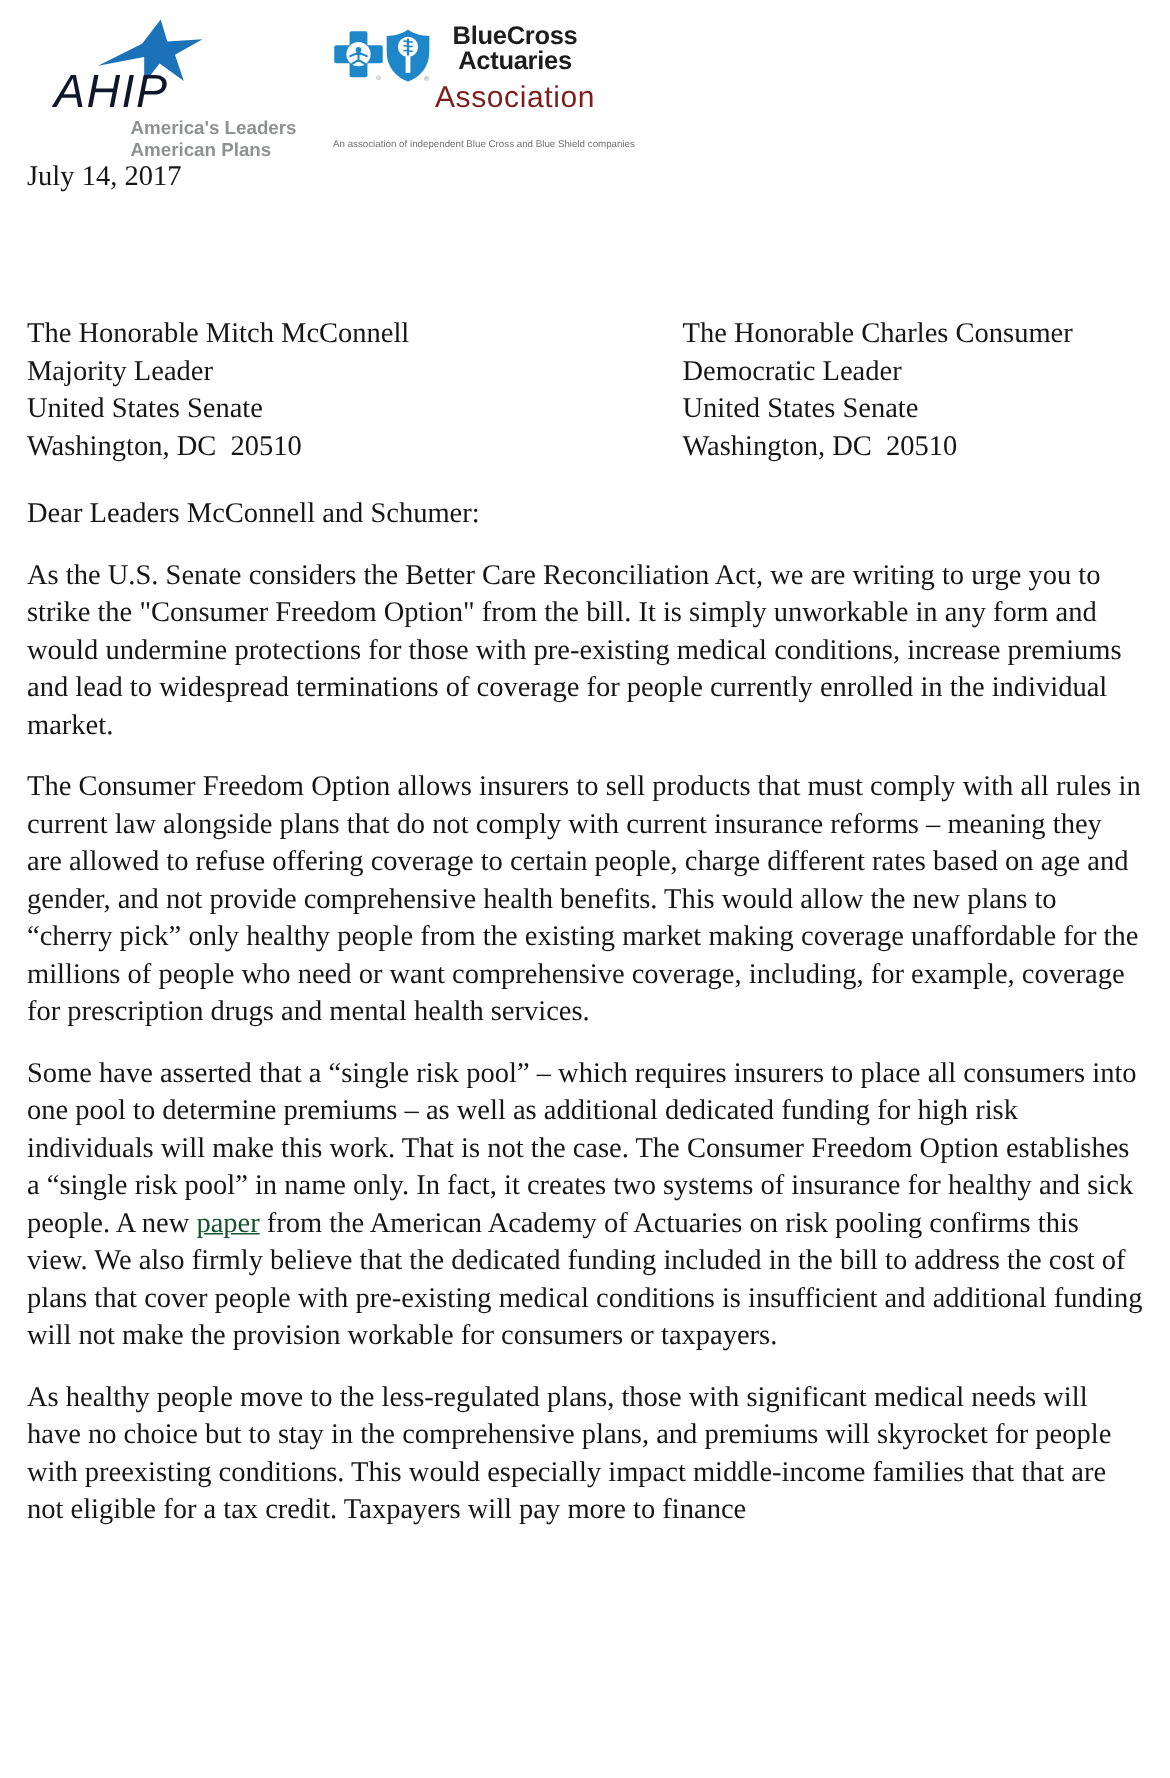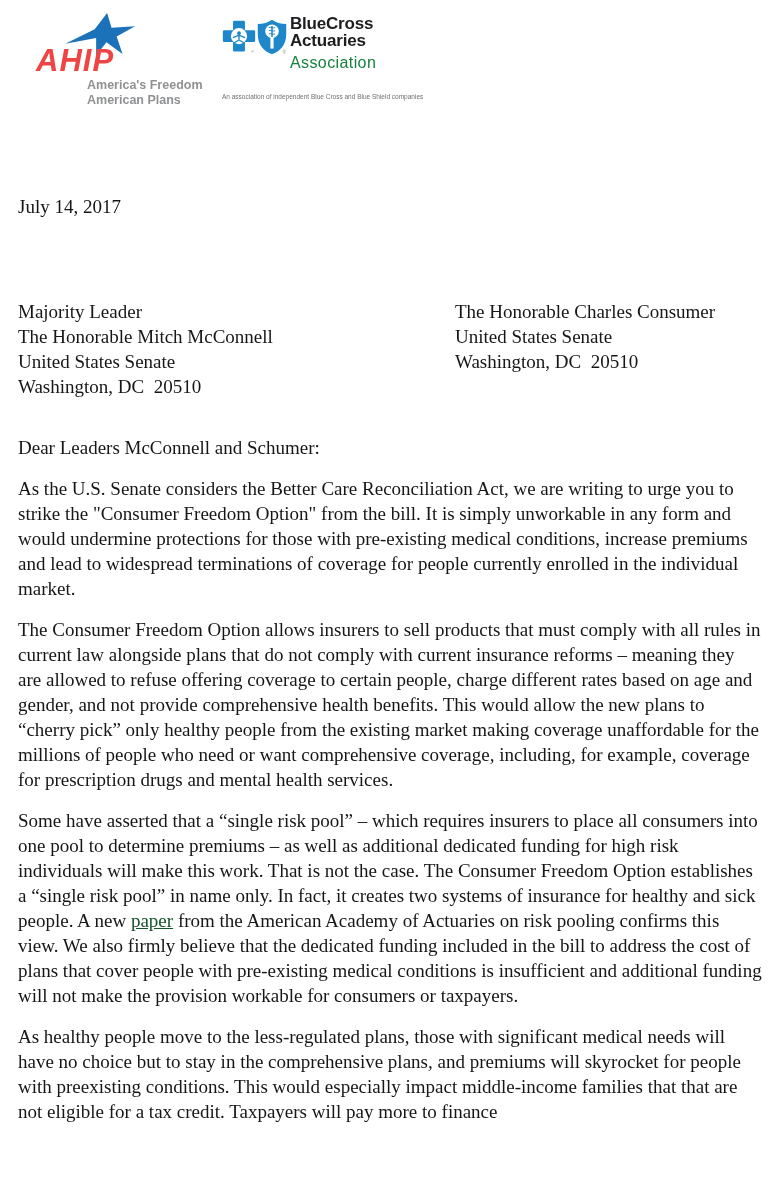--- a/index.html
+++ b/index.html
@@ -14,75 +14,75 @@
   }
 
   
   .letterhead { position: relative; height: 105px; }
 
   .ahip-logo { position: absolute; left: 30px; top: 5px; width: 185px; height: 100px; }
   .ahip-star { position: absolute; left: 33px; top: 8px; width: 78px; height: 44px; }
   .ahip-name {
     position: absolute; left: 6px; top: 38px;
     font-family: "Liberation Sans", sans-serif;
-    font-style: italic; font-weight: bold;
+    font-style: italic; font-weight: normal;
     font-size: 31px; letter-spacing: 1px;
-    color: #ef4444;
+    color: #0f172a;
   }
   .ahip-tagline {
     position: absolute; left: 57px; top: 73px;
     font-family: "Liberation Sans", sans-serif;
     font-size: 12.5px; font-weight: 600; line-height: 15px;
     color: #8f9193;
   }
 
-  .bcbs-logo { position: absolute; left: 222px; top: 5px; width: 170px; height: 100px; }
+  .bcbs-logo { position: absolute; left: 222px; top: 5px; width: 170px; height: 100px; text-align: center; }
   .bcbs-cross { position: absolute; left: 0; top: 12px; width: 34px; height: 40px; }
   .bcbs-shield { position: absolute; left: 34px; top: 12px; width: 32px; height: 40px; }
   .bcbs-text { position: absolute; left: 68px; top: 10px; font-family: "Liberation Sans", sans-serif; }
   .bcbs-bold {
     font-size: 17px; font-weight: bold; line-height: 17px;
     letter-spacing: -0.2px; color: #1d1d1f; white-space: nowrap;
   }
   .bcbs-assoc {
-    margin-top: 5px; font-size: 16px; font-weight: 400;
-    letter-spacing: 0.4px; color: #15803d; white-space: nowrap;
+    margin-top: 5px; font-size: 20px; font-weight: 400;
+    letter-spacing: 0.4px; color: #7f1d1d; white-space: nowrap;
   }
   .bcbs-tagline {
     position: absolute; left: 0; top: 88px;
     font-family: "Liberation Sans", sans-serif;
     font-size: 6.5px; color: #6f6f6f; white-space: nowrap;
   }
 
   
   .letter-body { padding: 0 18px; font-size: 19px; line-height: 25px; }
-  .date { margin-top: 89px; }
+  .date { }
   .recipients { margin-top: 80px; display: flex; }
   .recipient-left { width: 437px; flex: 0 0 437px; }
   .recipient div { white-space: pre-wrap; }
-  .salutation { margin-top: 36px; }
+  .salutation { margin-top: 20px; }
   .para { margin: 16px 0 0 0; text-align: left; }
   .link { color: #14532d; text-decoration: underline; cursor: pointer; }
 </style>
 </head>
 <body>
 
 <div class="page">
 
   <header class="letterhead">
 
     <div class="ahip-logo">
       <div class="ahip-star">
         <svg viewBox="0 0 100 60" width="78" height="44">
           <path fill="#1c72b8" d="M57 0 L63 20 L95 18 L70 32 L78 56 L56 40 L42 58 L42 34 L0 42 L40 22 Z"></path>
         </svg>
       </div>
       <div class="ahip-name">AHIP</div>
       <div class="ahip-tagline">
-        <span>America's Freedom</span><br>
+        <span>America's Leaders</span><br>
         <span>American Plans</span>
       </div>
     </div>
 
     <div class="bcbs-logo">
       <div class="bcbs-cross">
         <svg viewBox="0 0 40 40" width="34" height="40">
           <rect x="13" y="1" width="14" height="36" rx="1.5" fill="#1d87c9"></rect>
           <rect x="1" y="12" width="38" height="14" rx="1.5" fill="#1d87c9"></rect>
           <circle cx="20" cy="19" r="9.5" fill="#ffffff"></circle>
@@ -110,27 +110,28 @@
     </div>
 
   </header>
 
   <div class="letter-body">
 
     <div class="date">July 14, 2017</div>
 
     <div class="recipients">
       <div class="recipient recipient-left">
+        <div>The Honorable Mitch McConnell</div>
         <div>Majority Leader</div>
-        <div>The Honorable Mitch McConnell</div>
         <div>United States Senate</div>
         <div>Washington, DC  20510</div>
       </div>
       <div class="recipient">
         <div>The Honorable Charles Consumer</div>
+        <div>Democratic Leader</div>
         <div>United States Senate</div>
         <div>Washington, DC  20510</div>
       </div>
     </div>
 
     <div class="salutation">Dear Leaders McConnell and Schumer:</div>
 
     <p class="para">As the U.S. Senate considers the Better Care Reconciliation Act, we are writing to urge you to strike the "Consumer Freedom Option" from the bill. It is simply unworkable in any form and would undermine protections for those with pre-existing medical conditions, increase premiums and lead to widespread terminations of coverage for people currently enrolled in the individual market.</p>
 
     <p class="para">The Consumer Freedom Option allows insurers to sell products that must comply with all rules in current law alongside plans that do not comply with current insurance reforms – meaning they are allowed to refuse offering coverage to certain people, charge different rates based on age and gender, and not provide comprehensive health benefits. This would allow the new plans to “cherry pick” only healthy people from the existing market making coverage unaffordable for the millions of people who need or want comprehensive coverage, including, for example, coverage for prescription drugs and mental health services.</p>

